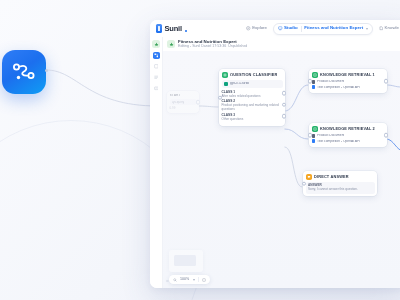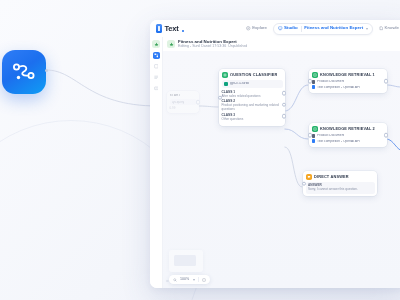--- a/index.html
+++ b/index.html
@@ -499,21 +499,21 @@
   <svg class="connector" viewBox="0 0 116 56">
     <path d="M2,12 C34,12 42,48 114,48" stroke="#d2d8e6" stroke-width="0.9" fill="none"></path>
   </svg>
   <div class="conn-dot" style="left:45px; top:69px;"></div>
 
   <div class="window">
 
     <div class="topbar">
       <div class="brand">
         <span class="brand-mark"></span>
-        <span class="brand-name">Text</span>
+        <span class="brand-name">Sunil</span>
         <span class="brand-dot"></span>
       </div>
 
       <div class="topnav">
         <div class="nav-item">
           <span class="ico">
             <svg viewBox="0 0 12 12">
                 <circle cx="6" cy="6" r="4.6" stroke="#79839a" stroke-width="1.1" fill="none"></circle>
                 <path d="M8 4 L6.7 6.7 L4 8 L5.3 5.3 Z" fill="#79839a"></path>
               </svg>

